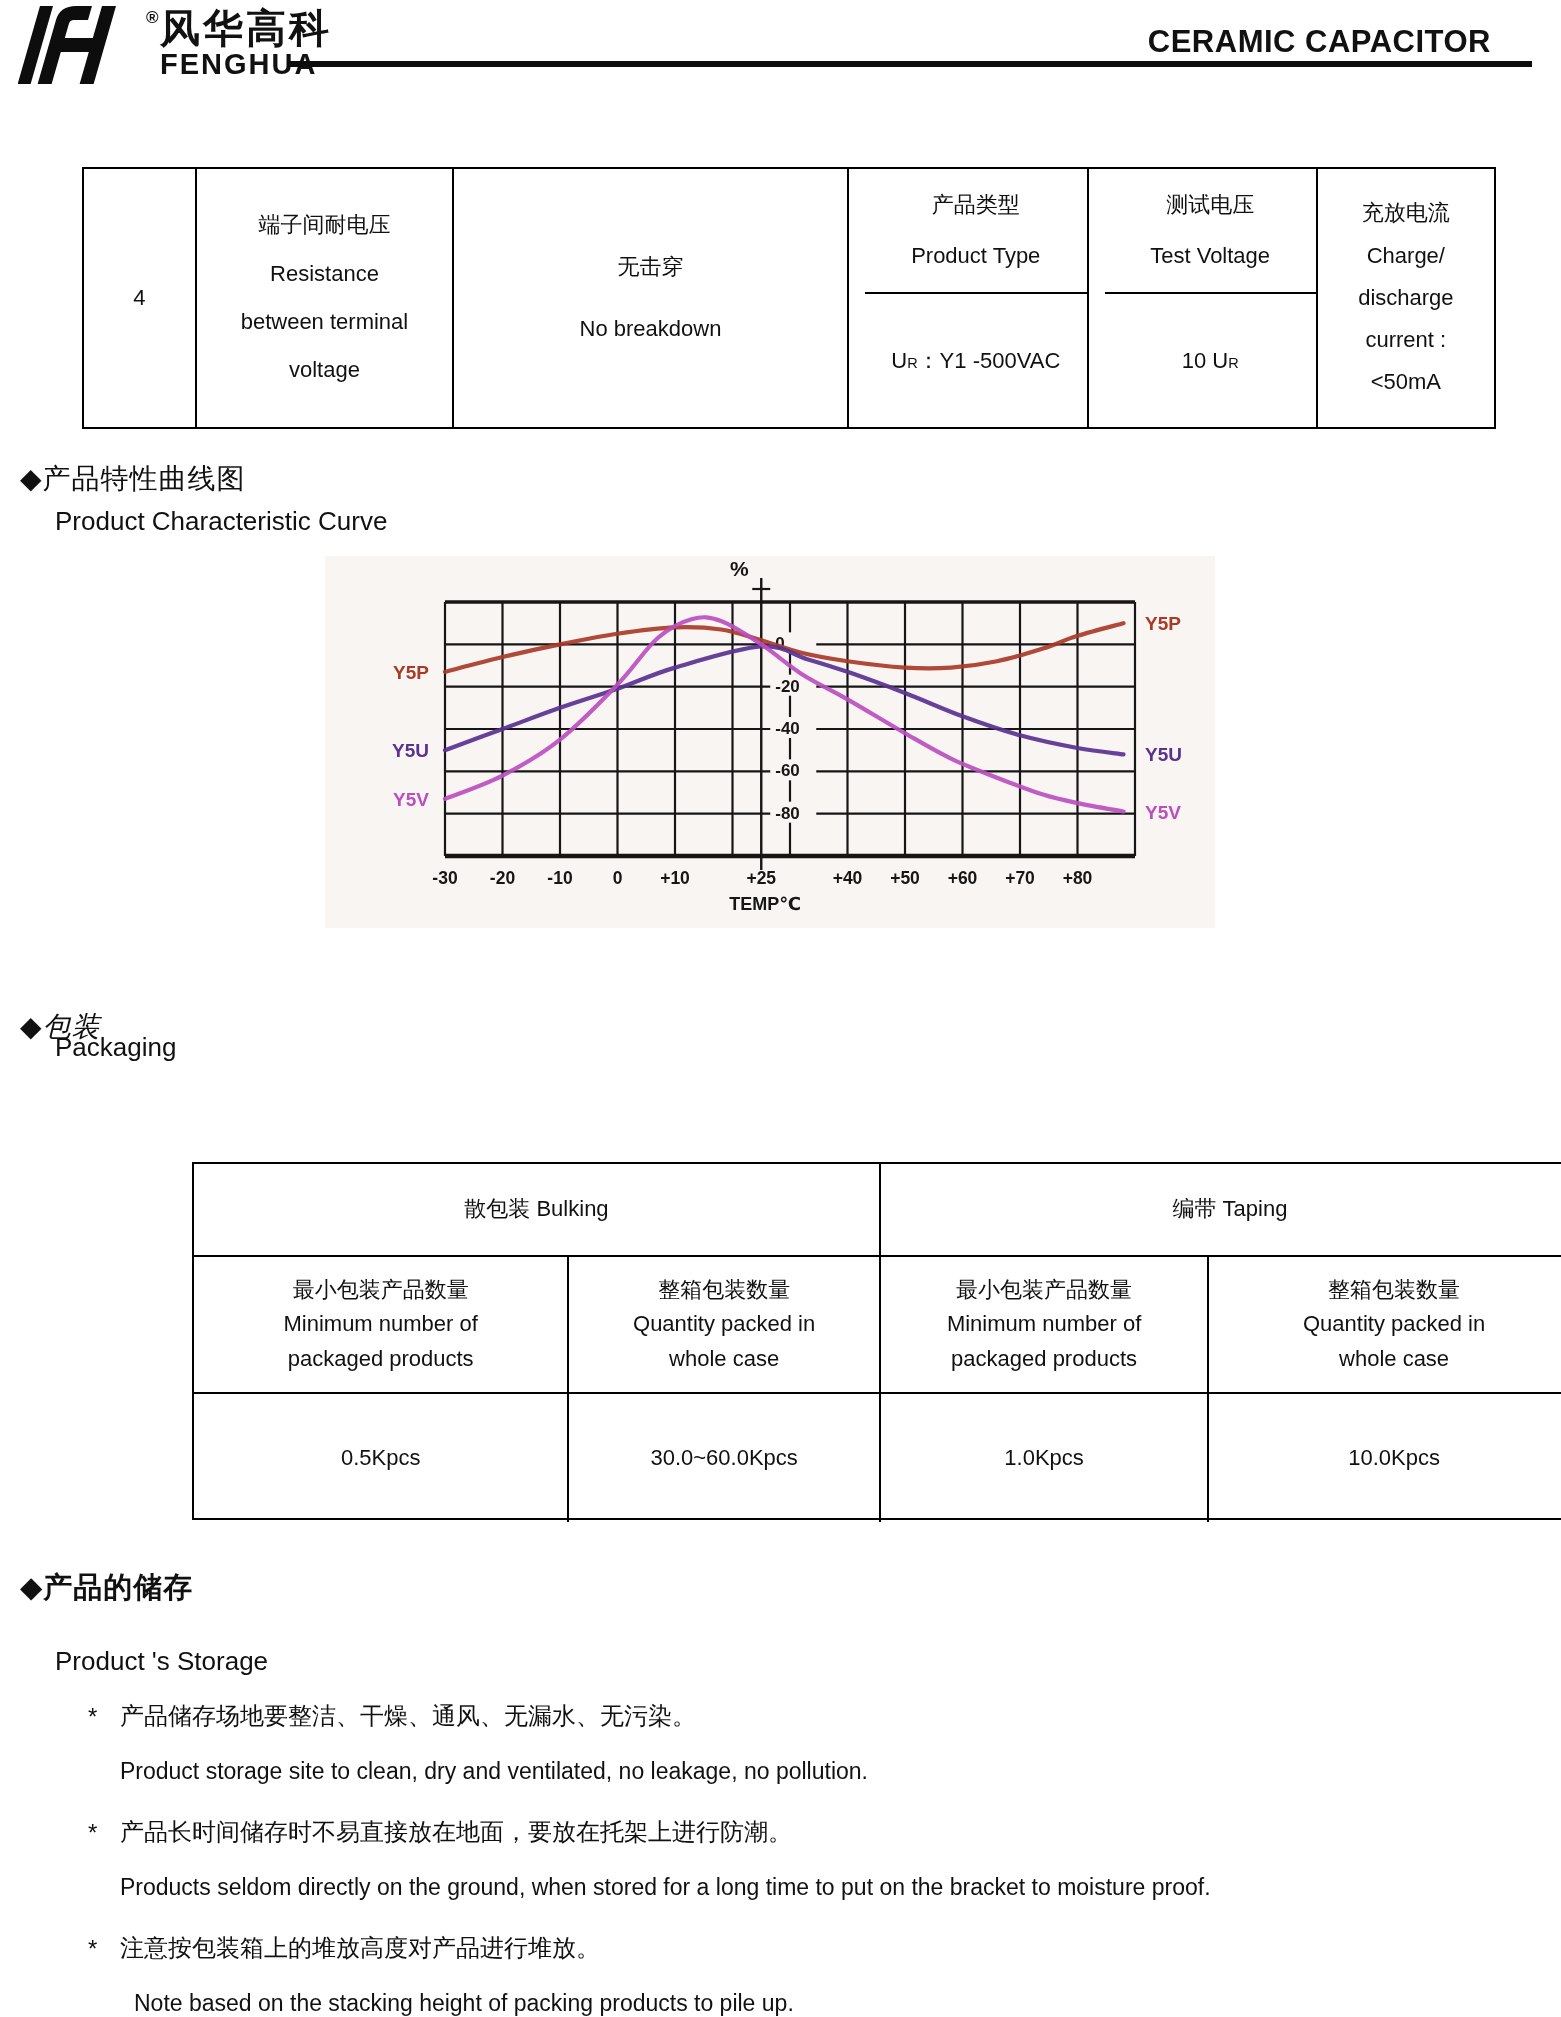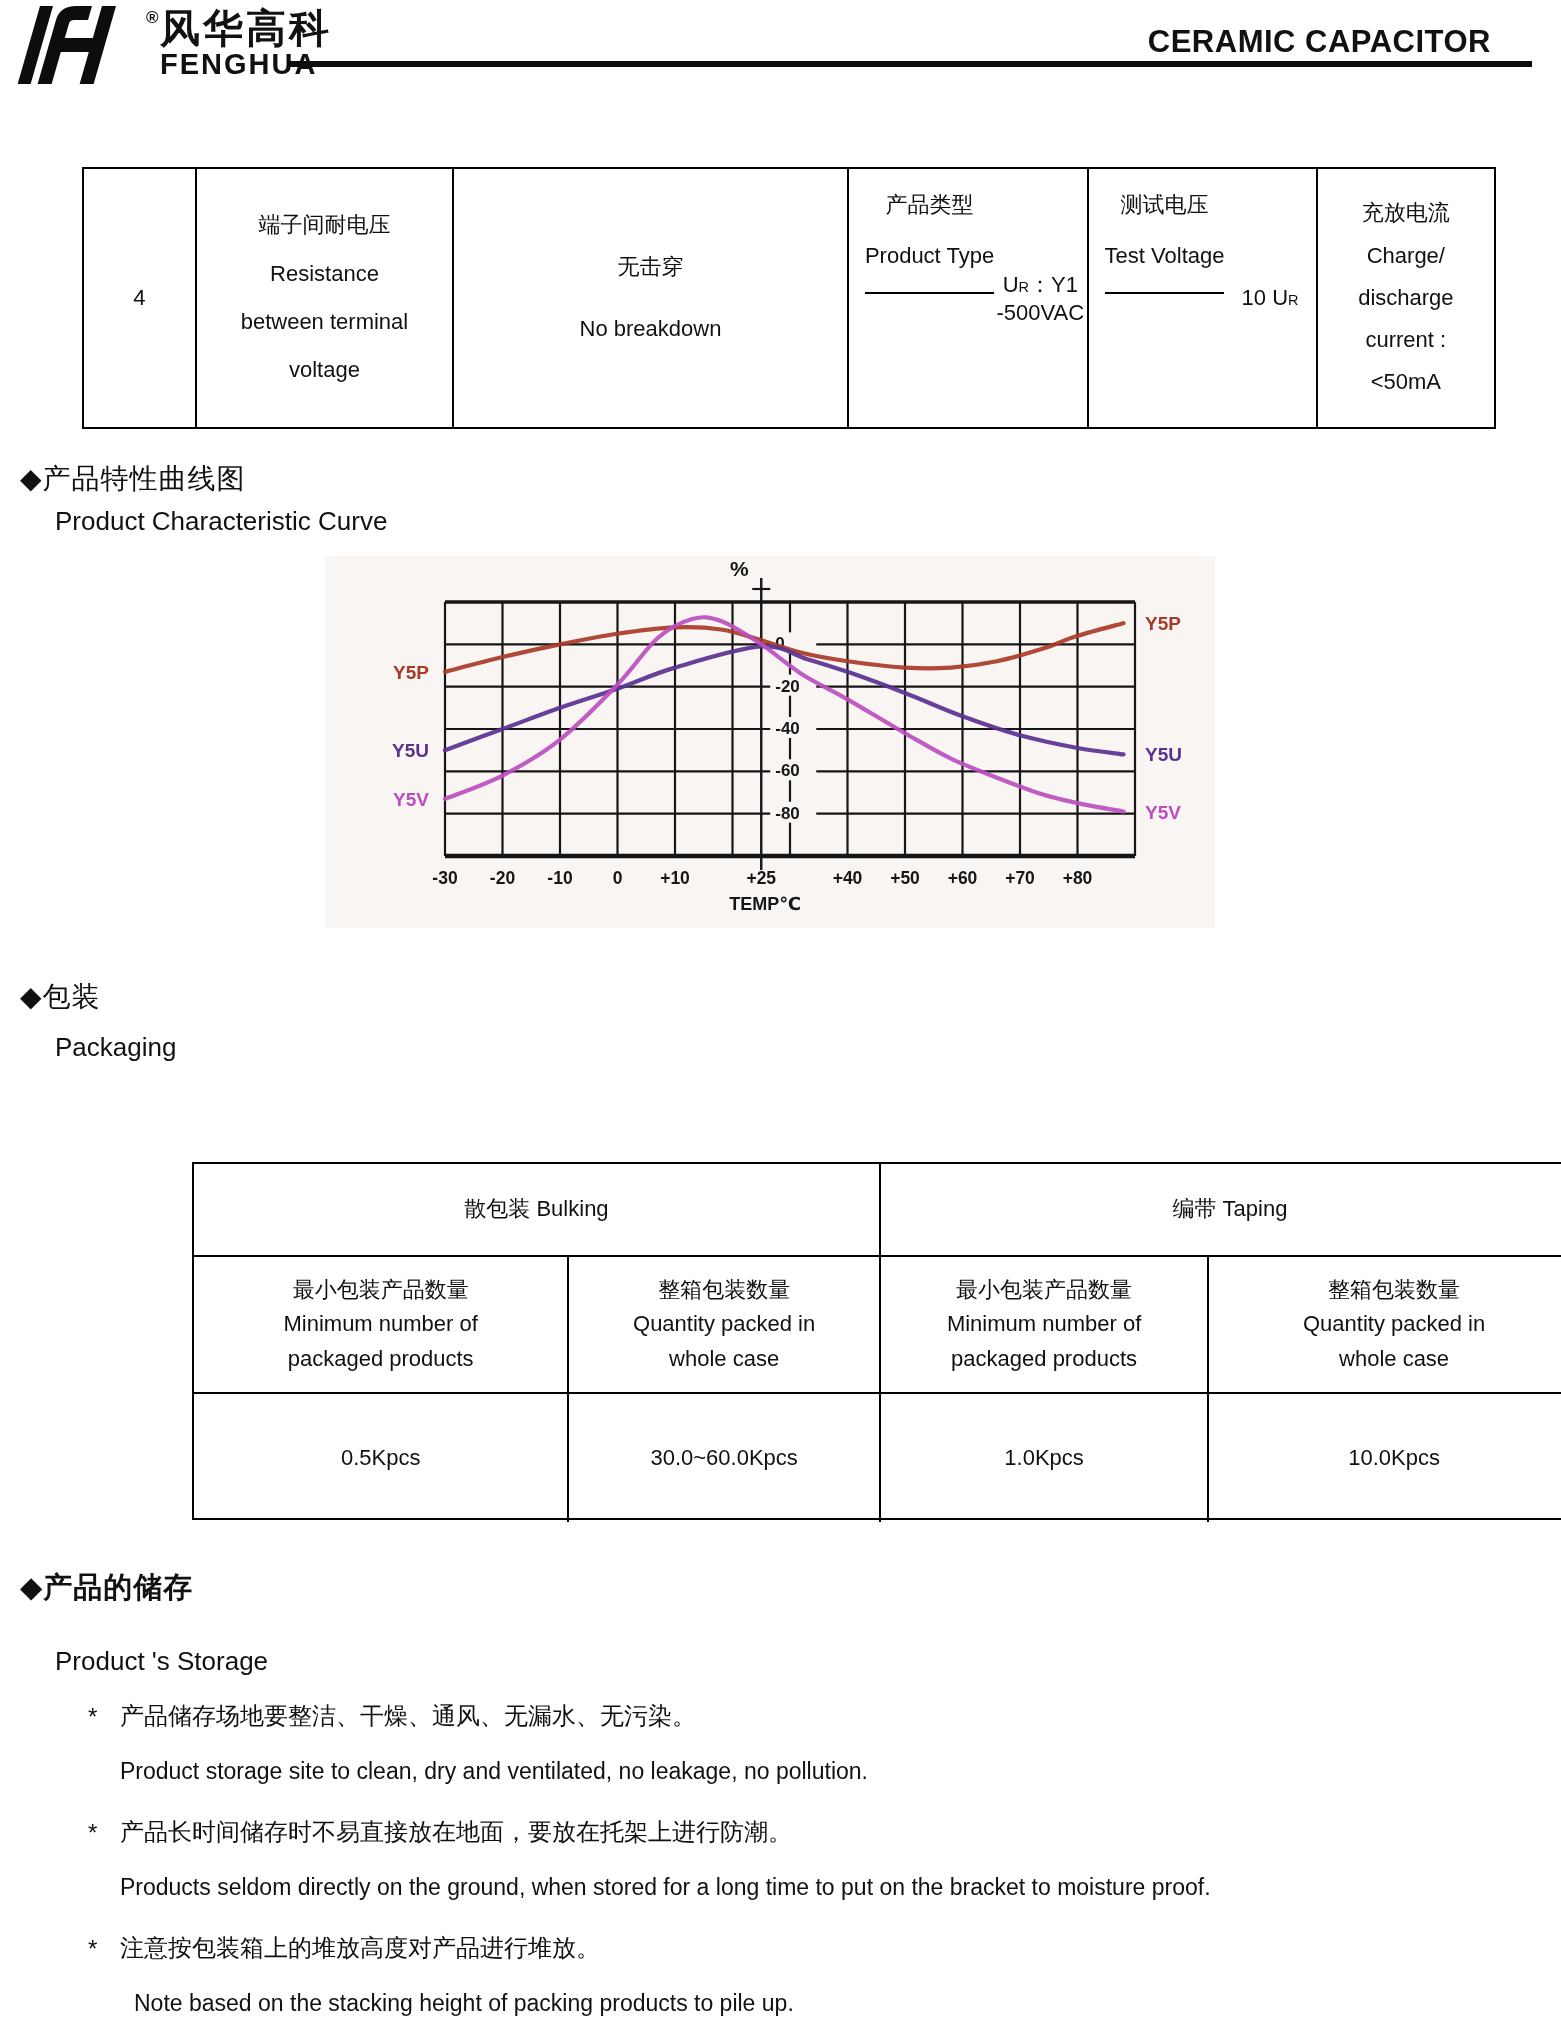--- a/index.html
+++ b/index.html
@@ -25,21 +25,21 @@
     position:absolute;left:82px;top:167px;width:1414px;height:262px;
     display:grid;grid-template-columns:8% 18.25% 28% 17% 16.25% 12.5%;
     border:2px solid #000;box-sizing:border-box;
     font-size:22px;
   }
   .spec-cell{border-right:2px solid #000;display:flex;flex-direction:column;justify-content:center;align-items:center;box-sizing:border-box;}
   .spec-cell:last-child{border-right:none;}
   .lh22 > div{line-height:2.2;}
   .lh26 > div{line-height:2.8;}
   .lh19 > div{line-height:1.92;}
-  .spec-split{display:flex;flex-direction:row;border-right:2px solid #000;box-sizing:border-box;margin-left:16px;}
+  .spec-split{display:flex;flex-direction:column;border-right:2px solid #000;box-sizing:border-box;margin-left:16px;}
   .spec-split .top{height:125px;border-bottom:2px solid #000;display:flex;flex-direction:column;justify-content:center;align-items:center;text-align:center;box-sizing:border-box;}
   .spec-split .top > div{line-height:2.3;}
   .spec-split .bottom{flex:1;display:flex;justify-content:center;align-items:center;text-align:center;}
   .subR{font-size:0.66em;}
   
   .sec-zh{position:absolute;left:20px;font-size:28px;letter-spacing:1px;}
   .sec-en{position:absolute;left:55px;font-size:26px;}
   .sec-zh.bold{font-weight:bold;font-size:29px;}
   
   .chart-wrap{position:absolute;left:325px;top:556px;width:890px;height:372px;}
@@ -180,21 +180,21 @@
         <text x="104" y="122.85000000000001" text-anchor="end" font-size="19" font-weight="bold" fill="#a93a28" font-family="&quot;Liberation Sans&quot;,&quot;DejaVu Sans&quot;,sans-serif">Y5P</text>
         <text x="820" y="74.16666666666666" font-size="19" font-weight="bold" fill="#a93a28" font-family="&quot;Liberation Sans&quot;,&quot;DejaVu Sans&quot;,sans-serif">Y5P</text>
         <path d="M120 194.16666666666669 C129.58333333333334 190.6388888888889,158.33333333333334 180.05555555555554,177.5 173 C196.66666666666666 165.94444444444446,215.83333333333334 158.53611111111113,235 151.83333333333334 C254.16666666666666 145.13055555555556,273.3333333333333 139.48611111111111,292.5 132.78333333333333 C311.6666666666667 126.08055555555555,326.0416666666667 118.67222222222223,350 111.61666666666667 C373.9583333333333 104.56111111111112,414.2083333333333 91.8611111111111,436.25 90.44999999999999 C458.2916666666667 89.03888888888888,467.875 98.91666666666667,482.25 103.15 C496.625 107.38333333333334,506.2083333333333 110.20555555555556,522.5 115.85000000000001 C538.7916666666666 121.49444444444445,560.8333333333334 129.60833333333332,580 137.01666666666665 C599.1666666666666 144.42499999999998,618.3333333333334 153.24444444444447,637.5 160.3 C656.6666666666666 167.35555555555555,675.8333333333334 174.05833333333334,695 179.35 C714.1666666666666 184.64166666666665,735.25 188.87499999999997,752.5 192.04999999999998 C769.75 195.225,790.8333333333334 197.34166666666667,798.5 198.4" fill="none" stroke="#5a3191" stroke-width="4.2" stroke-linecap="round" opacity="0.92"></path>
         <text x="104" y="201.16666666666669" text-anchor="end" font-size="19" font-weight="bold" fill="#5a3191" font-family="&quot;Liberation Sans&quot;,&quot;DejaVu Sans&quot;,sans-serif">Y5U</text>
         <text x="820" y="205.4" font-size="19" font-weight="bold" fill="#5a3191" font-family="&quot;Liberation Sans&quot;,&quot;DejaVu Sans&quot;,sans-serif">Y5U</text>
         <path d="M120 242.85 C129.58333333333334 238.96944444444443,158.33333333333334 229.44444444444446,177.5 219.56666666666666 C196.66666666666666 209.68888888888887,215.83333333333334 198.75277777777777,235 183.58333333333331 C254.16666666666666 168.41388888888886,276.2083333333333 145.48333333333335,292.5 128.55 C308.7916666666667 111.61666666666667,320.2916666666667 92.91944444444445,332.75 81.98333333333333 C345.2083333333333 71.04722222222222,356.7083333333333 65.75555555555556,367.25 62.93333333333334 C377.7916666666667 60.111111111111114,384.5 60.81666666666666,396 65.05 C407.5 69.28333333333333,422.8333333333333 79.51388888888889,436.25 88.33333333333333 C449.6666666666667 97.15277777777777,462.12500000000006 108.79444444444445,476.50000000000006 117.96666666666667 C490.87500000000006 127.13888888888889,505.25 133.48888888888888,522.5 143.36666666666667 C539.75 153.24444444444447,562.75 167.35555555555555,580 177.23333333333335 C597.25 187.11111111111114,610.6666666666666 195.22500000000002,626 202.63333333333335 C641.3333333333334 210.04166666666669,656.6666666666666 215.68611111111113,672 221.68333333333334 C687.3333333333334 227.68055555555554,704.5833333333334 234.38333333333333,718 238.61666666666665 C731.4166666666666 242.84999999999997,739.0833333333334 244.2611111111111,752.5 247.08333333333331 C765.9166666666666 249.90555555555554,790.8333333333334 254.13888888888886,798.5 255.54999999999998" fill="none" stroke="#bc4ec0" stroke-width="4.2" stroke-linecap="round" opacity="0.92"></path>
         <text x="104" y="249.85" text-anchor="end" font-size="19" font-weight="bold" fill="#bc4ec0" font-family="&quot;Liberation Sans&quot;,&quot;DejaVu Sans&quot;,sans-serif">Y5V</text>
         <text x="820" y="262.54999999999995" font-size="19" font-weight="bold" fill="#bc4ec0" font-family="&quot;Liberation Sans&quot;,&quot;DejaVu Sans&quot;,sans-serif">Y5V</text>
       </svg></div>
 
-  <div class="sec-zh" style="top:978px;">◆包装</div>
+  <div class="sec-zh" style="top:1008px;font-style:italic;">◆包装</div>
   <div class="sec-en" style="top:1032px;">Packaging</div>
 
   <div class="pkg-table">
     <div class="pkg-cell colspan2">
         <div>散包装 Bulking</div>
       </div>
     <div class="pkg-cell colspan2 last-col">
         <div>编带 Taping</div>
       </div>
 

